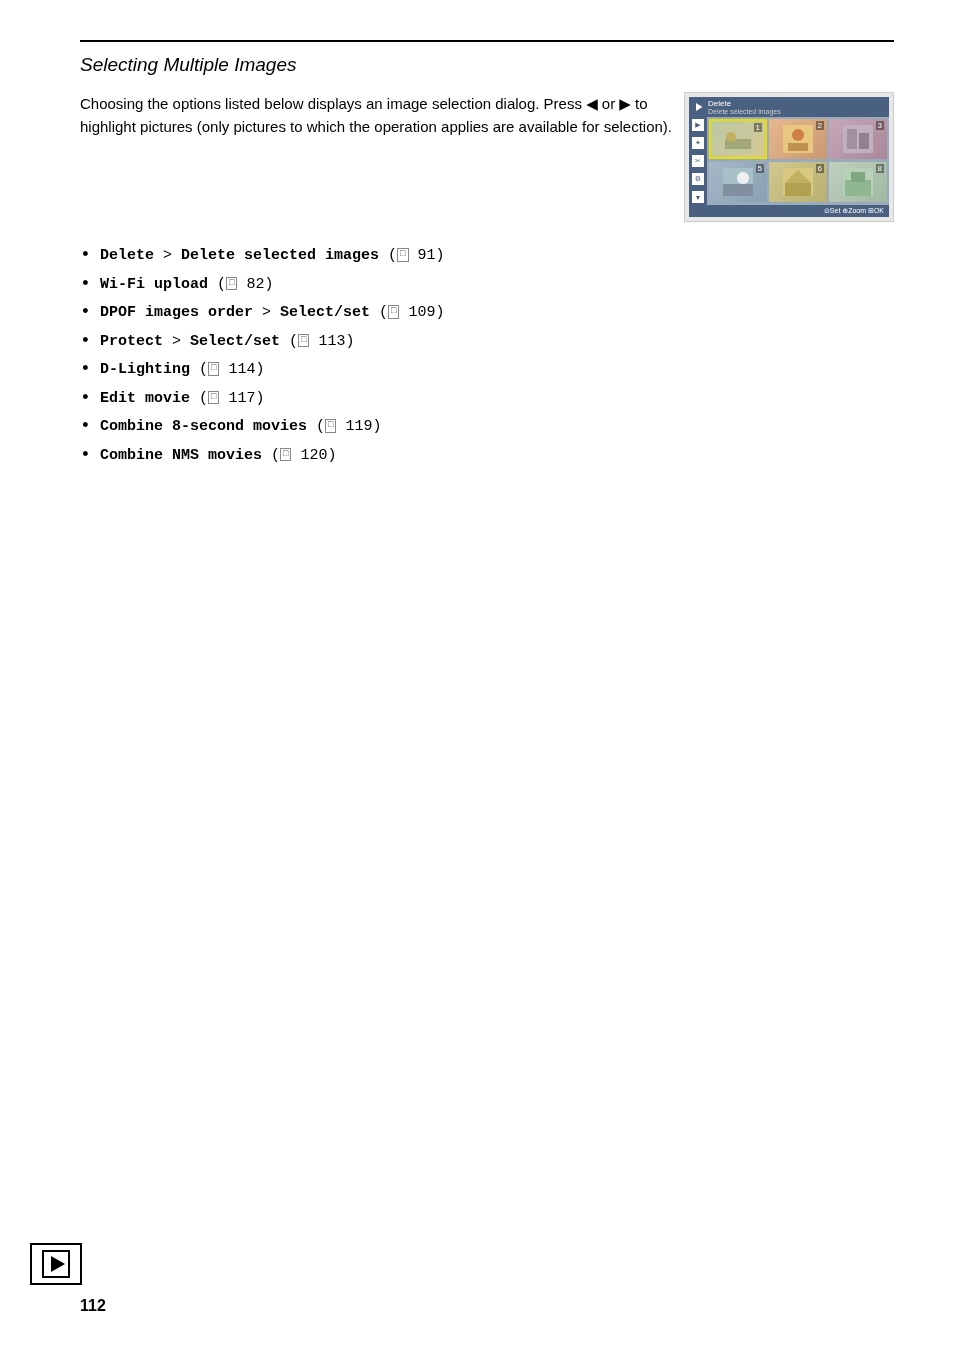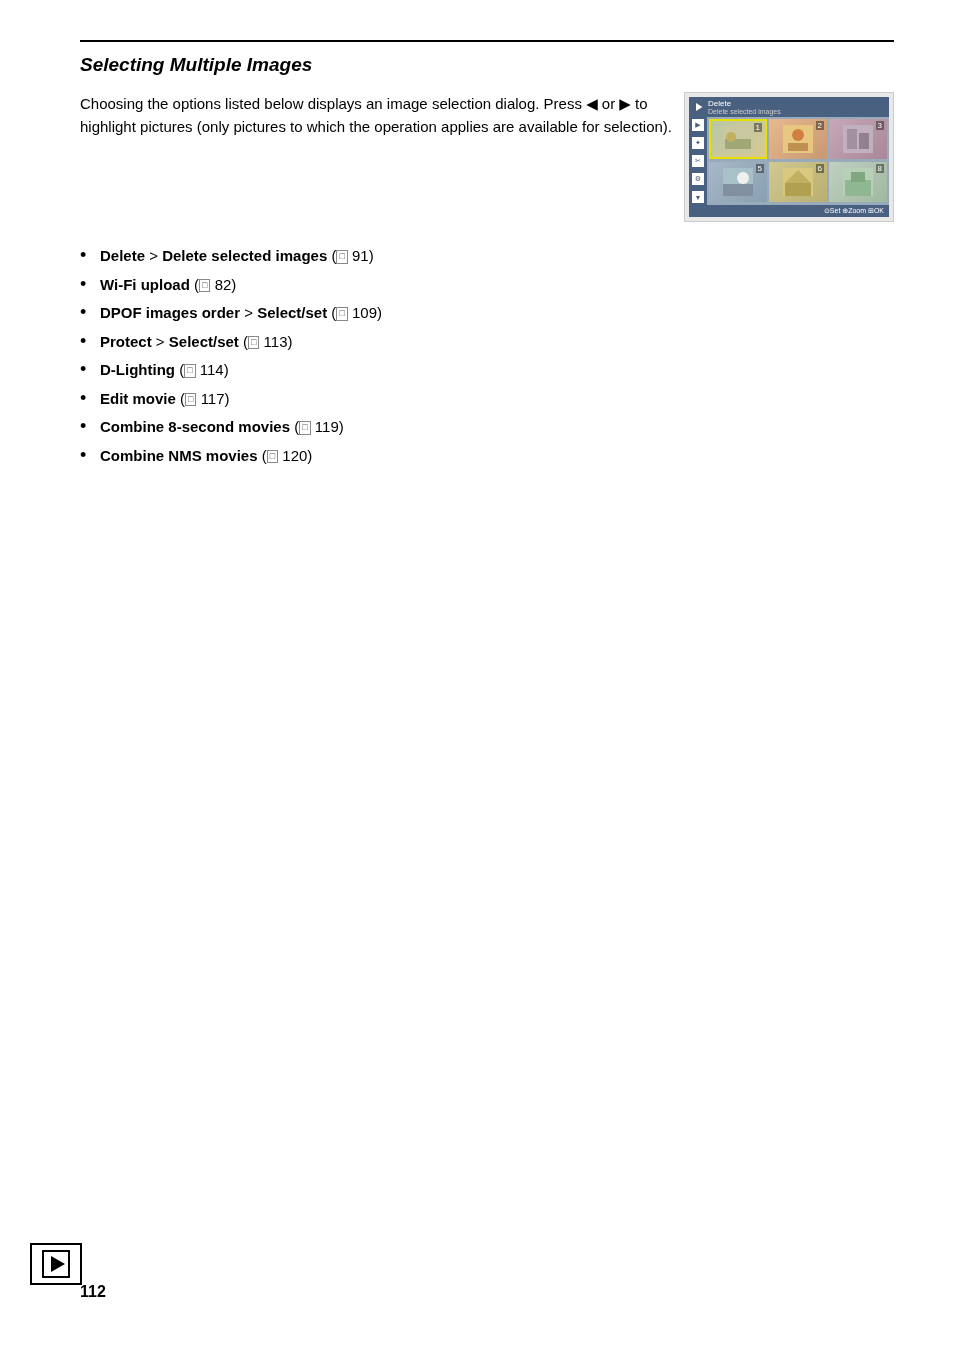--- a/index.html
+++ b/index.html
@@ -12,21 +12,21 @@
       color: #000;
       position: relative;
     }
 
     .page-content {
       padding: 40px 60px 60px 80px;
     }
 
     .section-title {
       font-size: 19px;
-      font-weight: bold;
+      font-weight: normal;
       font-style: italic;
       margin-bottom: 16px;
       border-top: 2px solid #000;
       padding-top: 12px;
     }
 
     .top-section {
       display: flex;
       gap: 4px;
       margin-bottom: 20px;
@@ -155,20 +155,21 @@
       font-size: 7px;
       display: flex;
       justify-content: flex-end;
       gap: 8px;
     }
 
     
     .bullet-list {
       list-style: none;
       margin-top: 4px;
+      font-family: Liberation Mono, monospace;
     }
 
     .bullet-list li {
       padding: 3px 0 3px 20px;
       position: relative;
       font-size: 15px;
       line-height: 1.5;
     }
 
     .bullet-list li::before {
@@ -211,21 +212,21 @@
       width: 0;
       height: 0;
       border-top: 8px solid transparent;
       border-bottom: 8px solid transparent;
       border-left: 14px solid #000;
       margin-left: 3px;
     }
 
     .page-number {
       position: absolute;
-      bottom: 44px;
+      bottom: 30px;
       left: 80px;
       font-size: 16px;
       font-weight: bold;
     }
 
     .ref-box {
       display: inline-block;
       border: 1px solid #888;
       font-size: 9px;
       padding: 0 2px;

